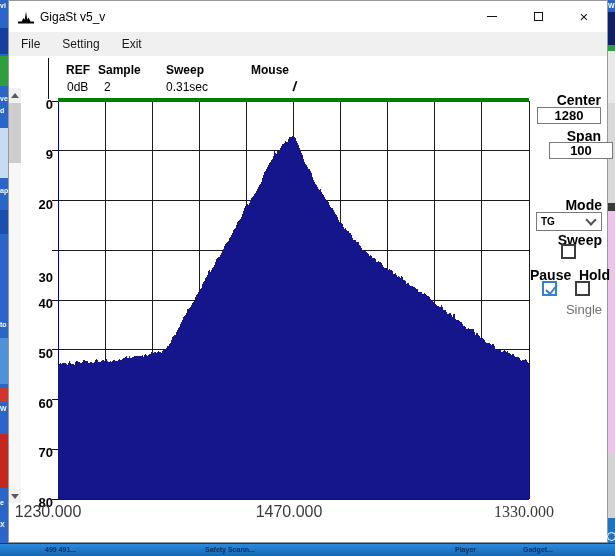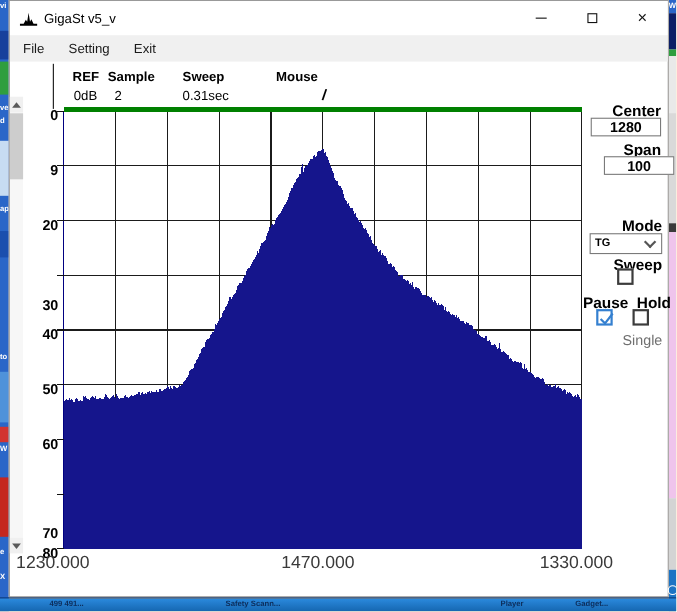--- a/index.html
+++ b/index.html
@@ -189,27 +189,27 @@
    <rect x="49" y="96.5" width="471" height="4" fill="#008000"></rect>
         </svg></div>
     <div id="yLabels">
         <div class="ylab" style="left: 14px; top: 96px;">0</div>
         <div class="ylab" style="left: 14px; top: 145.75px;">9</div>
         <div class="ylab" style="left: 14px; top: 195.5px;">20</div>
         <div class="ylab" style="left: 14px; top: 245.25px; margin-top: 24px;">30</div>
         <div class="ylab" style="left: 14px; top: 295px;">40</div>
         <div class="ylab" style="left: 14px; top: 344.75px;">50</div>
         <div class="ylab" style="left: 14px; top: 394.5px;">60</div>
-        <div class="ylab" style="left: 14px; top: 444.25px; margin-top: 32px;">70</div>
+        <div class="ylab" style="left: 14px; top: 444.25px;">70</div>
         <div class="ylab" style="left: 14px; top: 494px;">80</div>
       </div>
     <div id="xLabels">
         <div class="xlab" style="left: 4px;">1230.000</div>
         <div class="xlab" style="left: 245px;">1470.000</div>
-        <div class="xlab" style="left: 480px;">1330.000</div>
+        <div class="xlab" style="left: 480px; font-family: Liberation Serif, serif;">1330.000</div>
       </div>
 
     <div class="plab" style="left:528px;top:91px;width:64px">Center</div>
     <input class="pinput" style="left: 528px; top: 106px;" value="1280">
     <div class="plab" style="left:528px;top:127px;width:64px">Span</div>
     <input class="pinput" style="left: 528px; top: 141px; margin-left: 12px;" value="100">
 
     <div class="plab" style="left:527px;top:196px;width:66px">Mode</div>
     <div class="dropdown">
       <span class="dd-text">TG</span>

